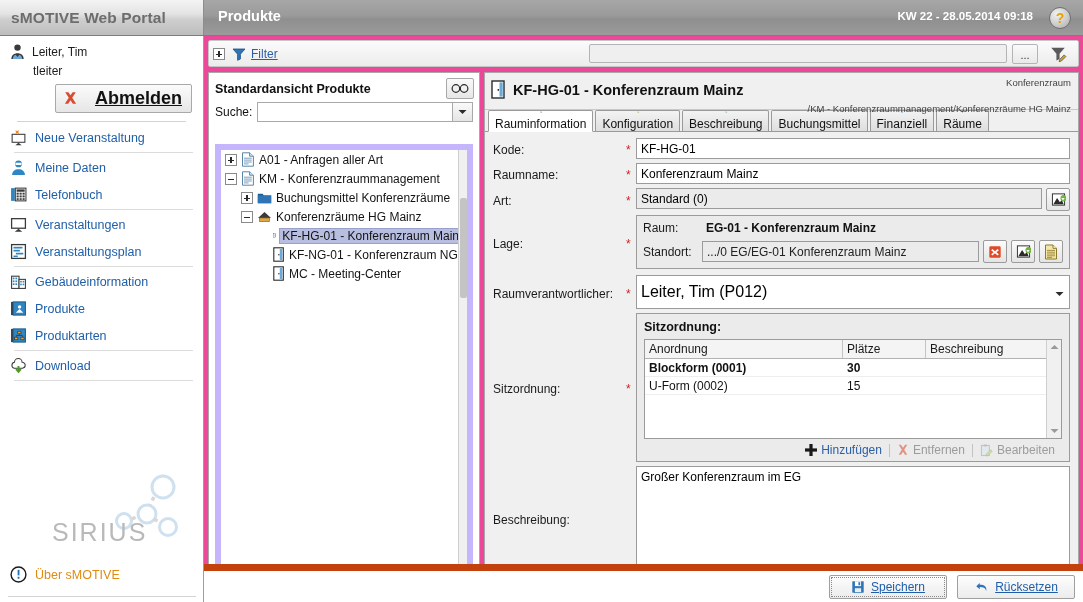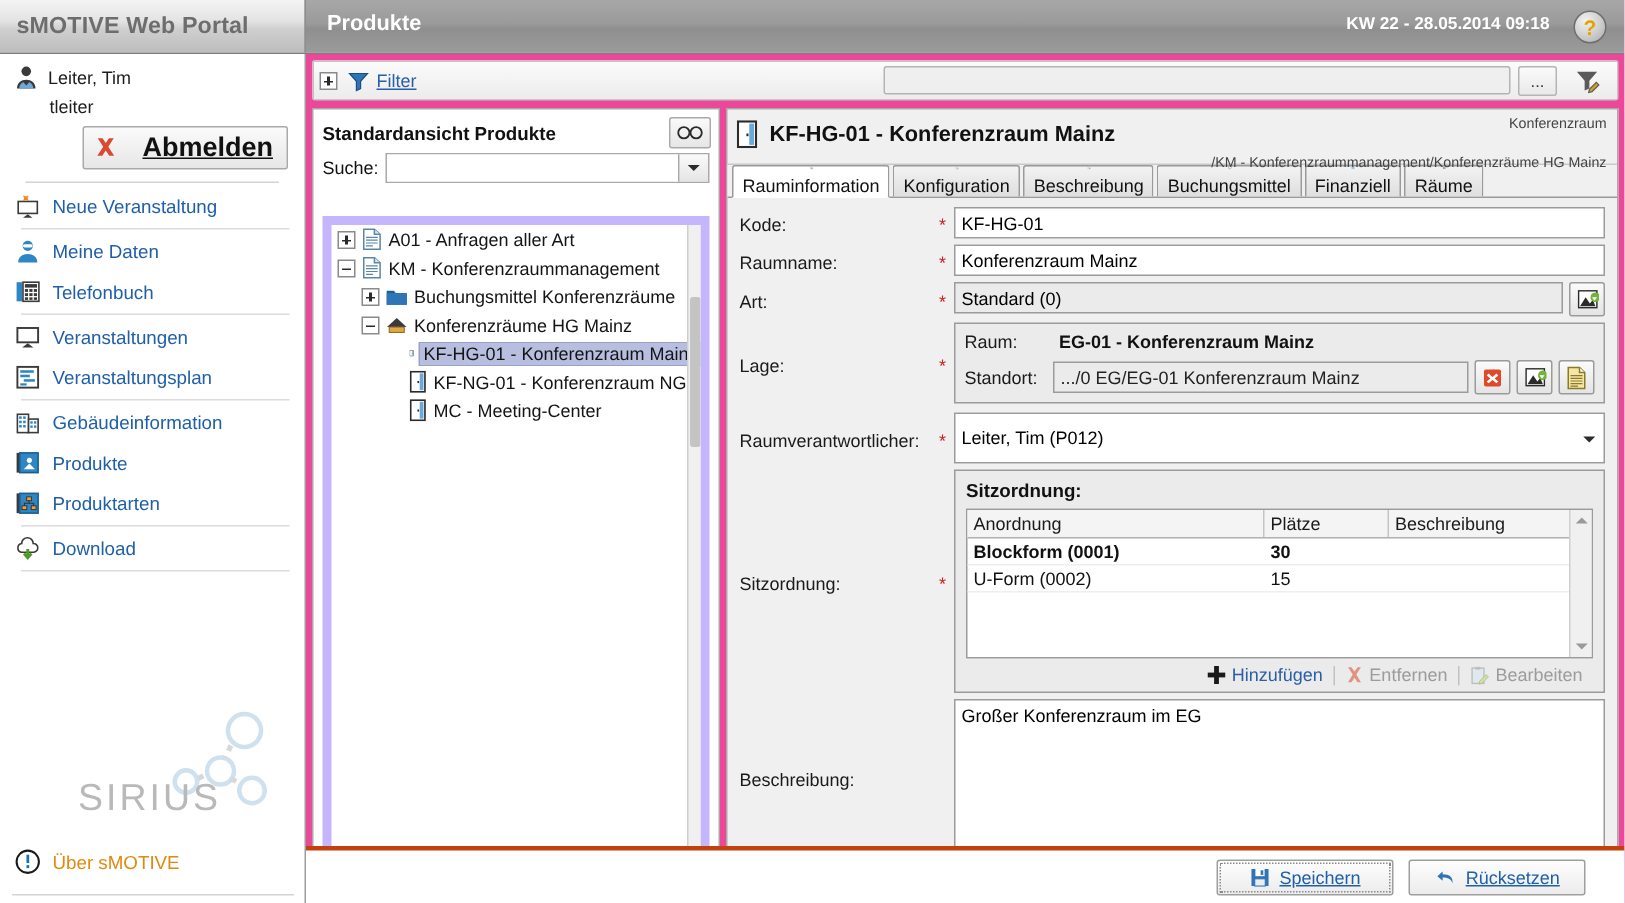--- a/index.html
+++ b/index.html
@@ -235,21 +235,21 @@
   .lage-r1 .k { font-size: 12px; color: #1a1a1a; width: 55px; }
   .lage-r1 .v { font-size: 12px; font-weight: bold; color: #111; }
   .lage-r2 { display: flex; align-items: center; gap: 4px; }
   .lage-r2 .k { font-size: 12px; color: #1a1a1a; width: 55px; flex: 0 0 55px;}
   .lage-r2 .path {
     flex: 1; height: 21px; border: 1px solid #9b9b9b; background: #ebebeb;
     display: flex; align-items: center; padding: 0 4px; font-size: 12px; color: #222;
   }
   .selin {
     width: 100%; height: 21px; border: 1px solid #9b9b9b; background: #fff;
-    display: flex; align-items: center; padding: 16px 4px; font-size: 12px; position: relative;
+    display: flex; align-items: center; padding: 16px 4px; font-size: 16px; position: relative;
   }
   .selin .arr { position: absolute; right: 5px; }
 
   .sitz-box { border: 1px solid #9b9b9b; background: #ebebeb; padding: 6px 7px 4px 7px; }
   .sitz-title { font-size: 12.5px; font-weight: bold; color: #111; margin-bottom: 5px; }
   .grid-wrap { border: 1px solid #9b9b9b; background: #fff; display: flex; }
   .grid { flex: 1; }
   .ghead { display: flex; border-bottom: 1px solid #b2b2b2; background: #f4f4f4; }
   .gh {
     font-size: 12px; color: #1a1a1a; padding: 2px 4px; border-right: 1px solid #c4c4c4;
@@ -277,22 +277,22 @@
 
   .desc-area {
     width: 100%; height: 101px; border: 1px solid #9b9b9b; background: #fff;
     font-family: "Liberation Sans", sans-serif; font-size: 12px; padding: 3px 4px;
     outline: none; resize: none;
   }
 
   
   .botbar {
     position: absolute; left: 0; top: 528px; width: 879px; height: 38px;
-    background: #ffffff; border-top: 3px solid #c2410c;
-    display: flex; align-items: center; justify-content: flex-end; padding-right: 26px; gap: 10px;
+    background: #ffffff; border-top: 7px solid #c2410c;
+    display: flex; align-items: center; justify-content: flex-end; padding-right: 8px; gap: 10px;
   }
   .bigbtn {
     min-width: 118px; height: 24px; display: inline-flex; align-items: center; justify-content: center; gap: 6px;
     background: linear-gradient(to bottom,#fdfdfd,#ececec);
     border: 1px solid #9f9f9f; border-radius: 2px; cursor: pointer;
     font-size: 12px; color: #1f5fa9; padding: 0 10px;
   }
   .bigbtn.focus { outline: 1px dotted #8a8a8a; outline-offset: -3px; }
   .bigbtn .u { text-decoration: underline; }
 </style>

